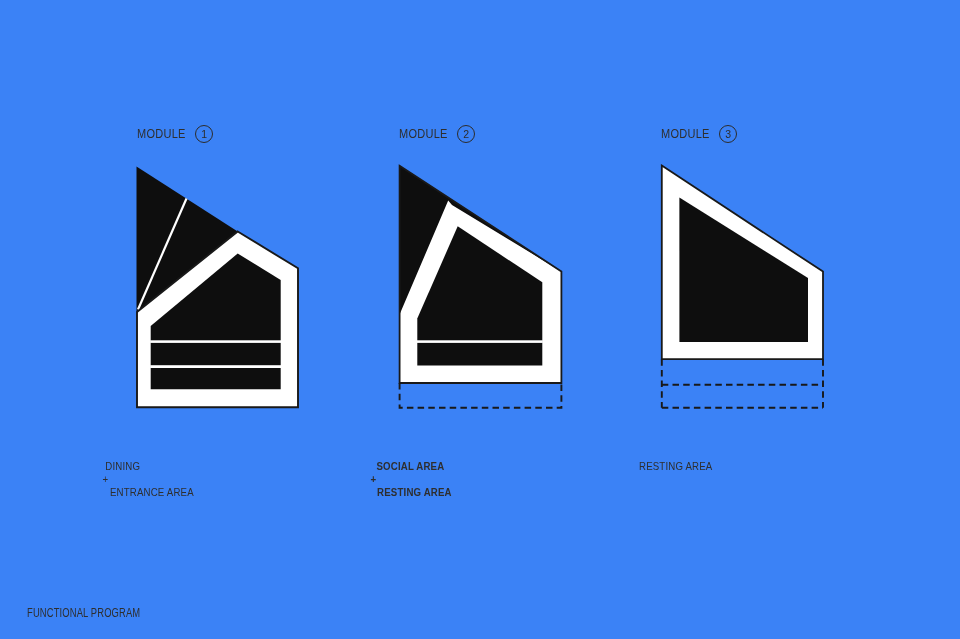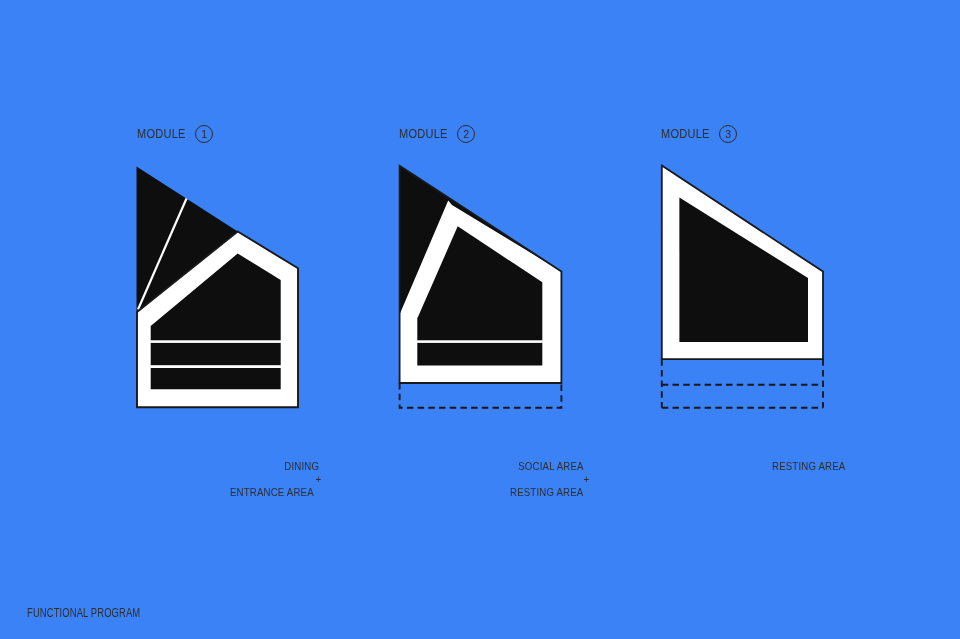--- a/index.html
+++ b/index.html
@@ -51,34 +51,34 @@
   }
   .m1 { left: 137px; }
   .m2 { left: 399px; }
   .m3 { left: 661px; }
 
   
   .area-label {
     position: absolute;
     top: 460px;
     width: 220px;
-    text-align: right;
+    text-align: left;
     font-size: 11.5px;
     line-height: 13px;
     letter-spacing: 0.2px;
     color: #2e2e2e;
   }
   .area-label .line {
     display: inline-block;
     transform: scaleX(0.84);
     transform-origin: center;
     white-space: nowrap;
   }
   .a1 { left: 102px; }
-  .a2 { left: 370px; }
+  .a2 { left: 370px; font-weight: bold; }
   .a3 { left: 632px; }
 
   
   .diagram-title {
     position: absolute;
     left: 27px;
     top: 606px;
     font-size: 12.5px;
     letter-spacing: 0.2px;
     color: #2e2e2e;

